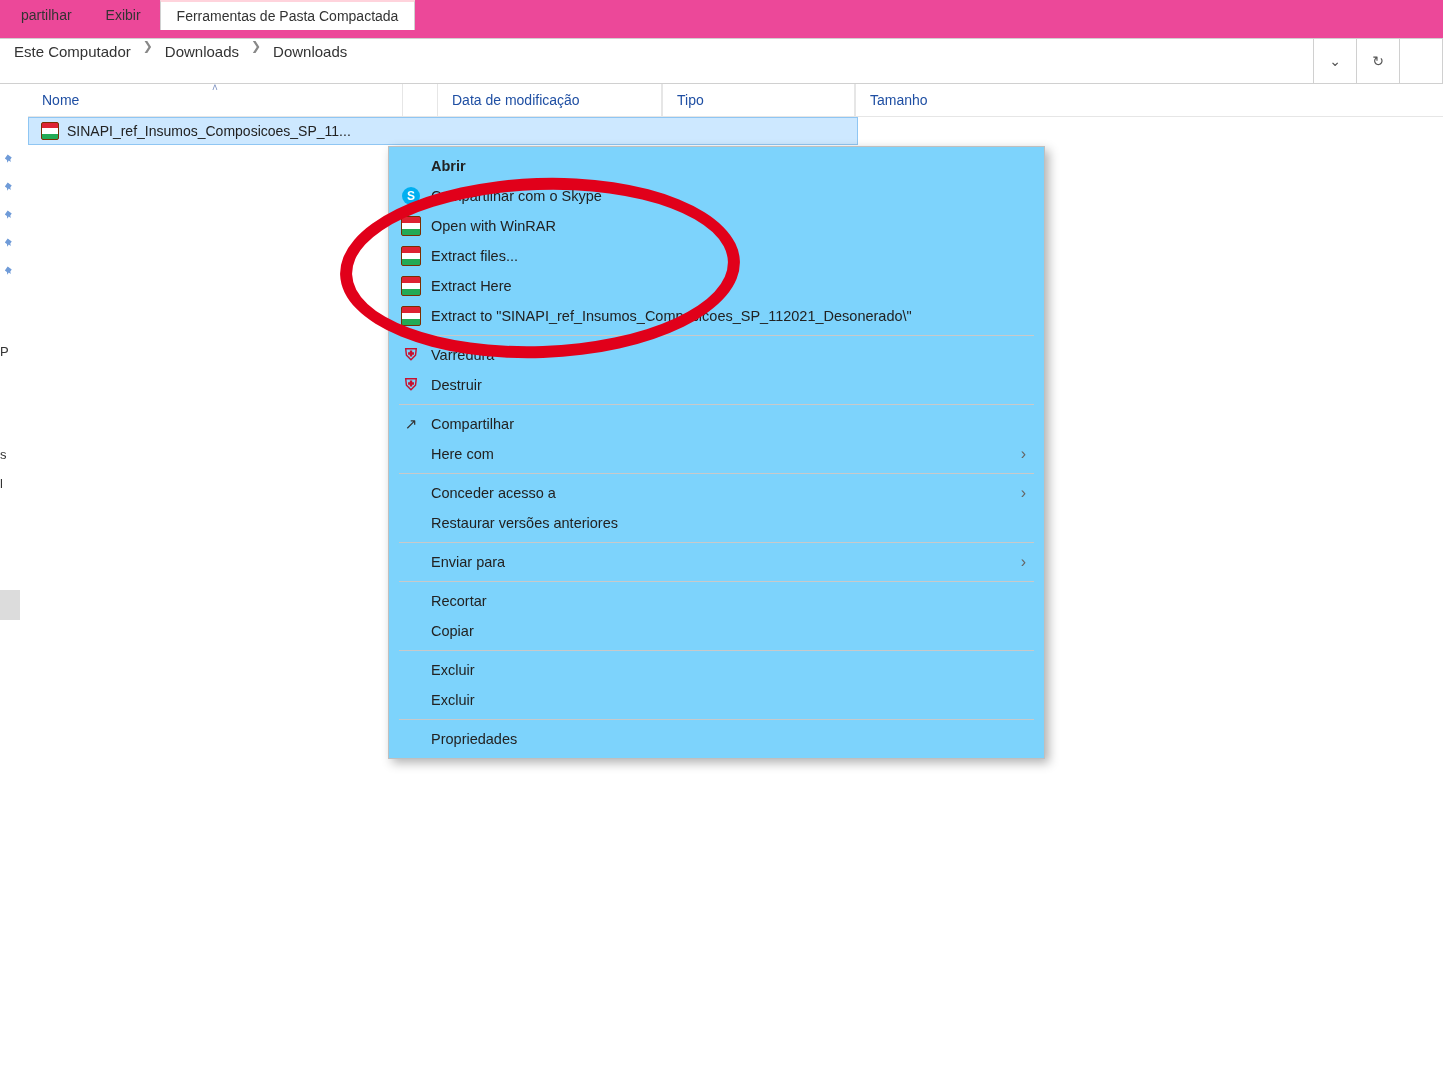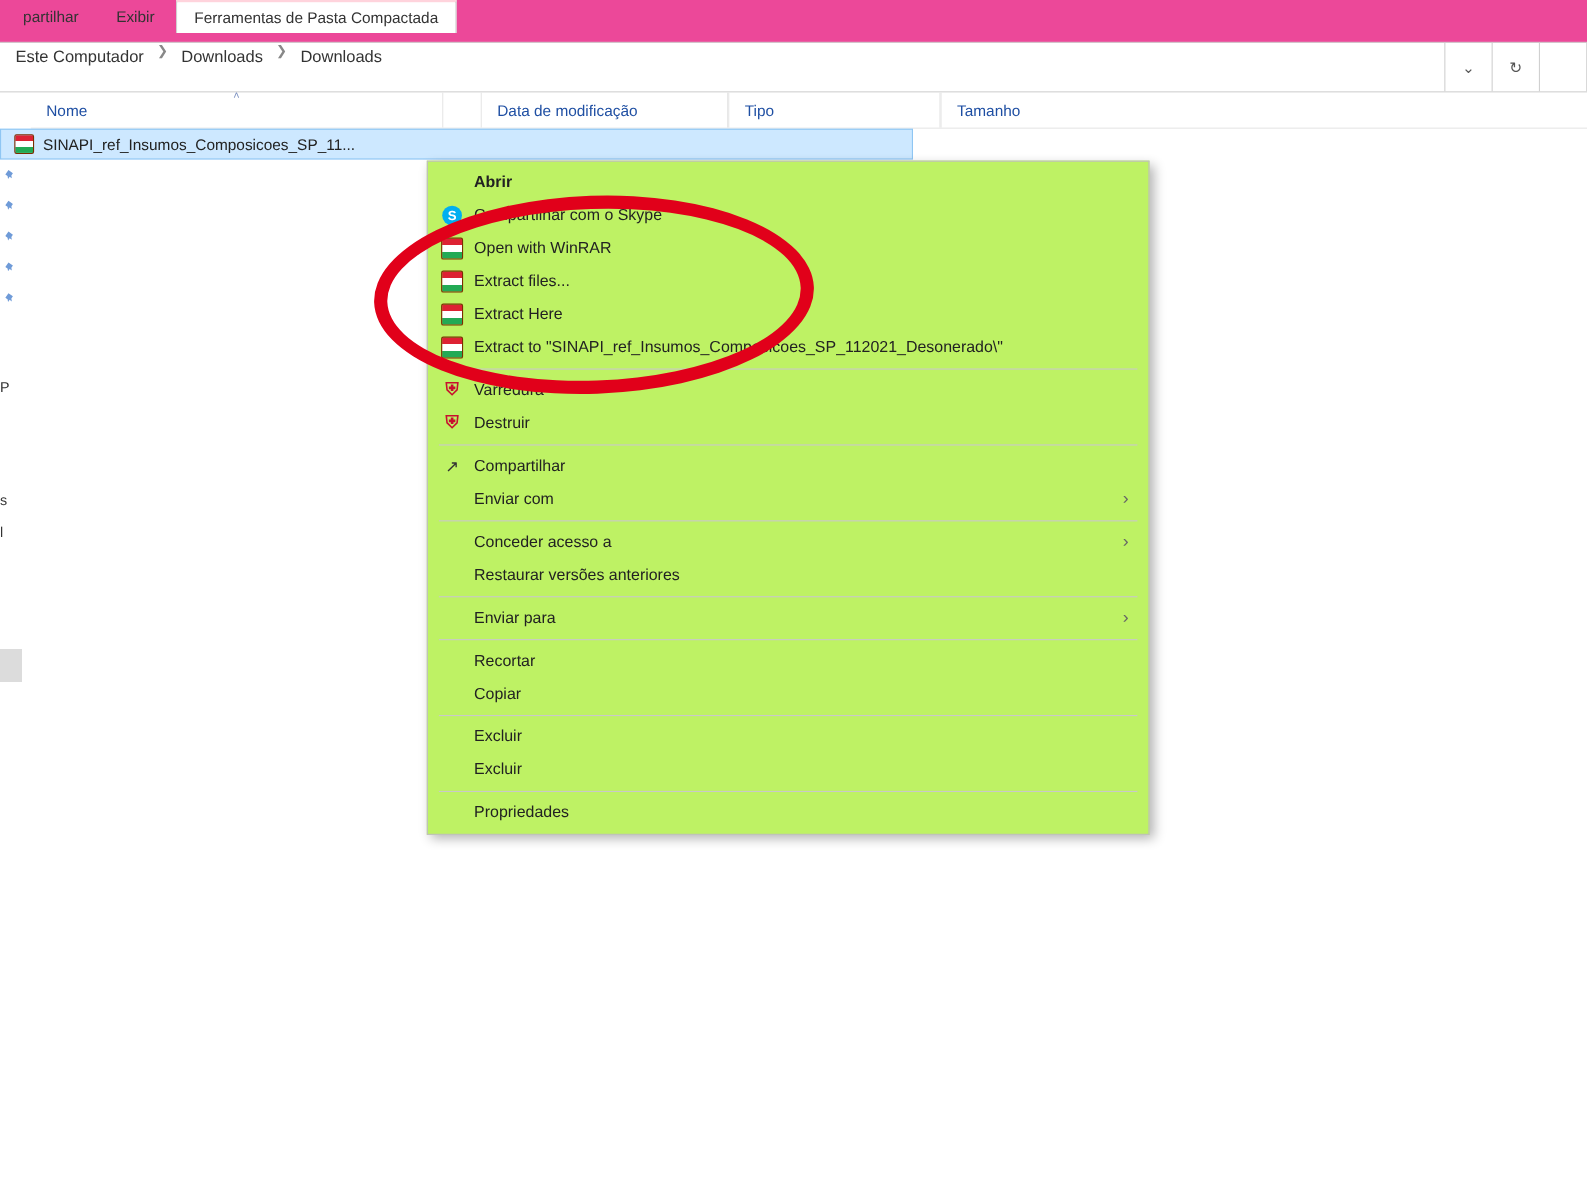--- a/index.html
+++ b/index.html
@@ -132,20 +132,21 @@
     color: #333;
     white-space: nowrap;
     overflow: hidden;
     width: 18px;
     margin-left: 0;
   }
 
   
   .file-list {
     position: relative;
+    margin-left: 28px;
   }
   .file-row {
     height: 28px;
     display: flex;
     align-items: center;
     width: 830px;
     background: #cde8ff;
     border: 1px solid #8fc6f3;
     padding-left: 12px;
     box-sizing: border-box;
@@ -171,21 +172,21 @@
     border-radius: 2px;
     box-sizing: border-box;
   }
 
   
   .context-menu {
     position: absolute;
     left: 388px;
     top: 146px;
     width: 655px;
-    background: #bef264;
+    background: #7dd3fc;
     border: 1px solid #bfbfbf;
     box-shadow: 4px 4px 10px rgba(0,0,0,0.30);
     padding: 4px 0;
     z-index: 50;
   }
   .cm-item {
     height: 30px;
     display: flex;
     align-items: center;
     padding: 0 18px 0 12px;
@@ -394,21 +395,21 @@
 
   <div class="cm-sep"></div>
 
   <div class="cm-item">
     <span class="cm-icon icon-share">↗</span>
     <span class="cm-label">Compartilhar</span>
   </div>
 
   <div class="cm-item">
     <span class="cm-icon empty"></span>
-    <span class="cm-label">Enviar com</span>
+    <span class="cm-label">Here com</span>
     <span class="cm-arrow">›</span>
   </div>
 
   <div class="cm-sep"></div>
 
   <div class="cm-item">
     <span class="cm-icon empty"></span>
     <span class="cm-label">Conceder acesso a</span>
     <span class="cm-arrow">›</span>
   </div>

